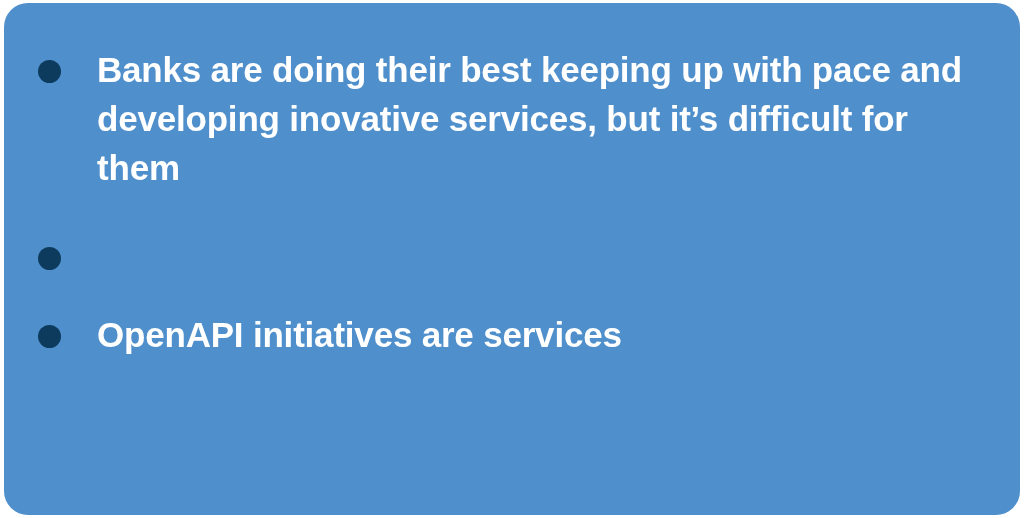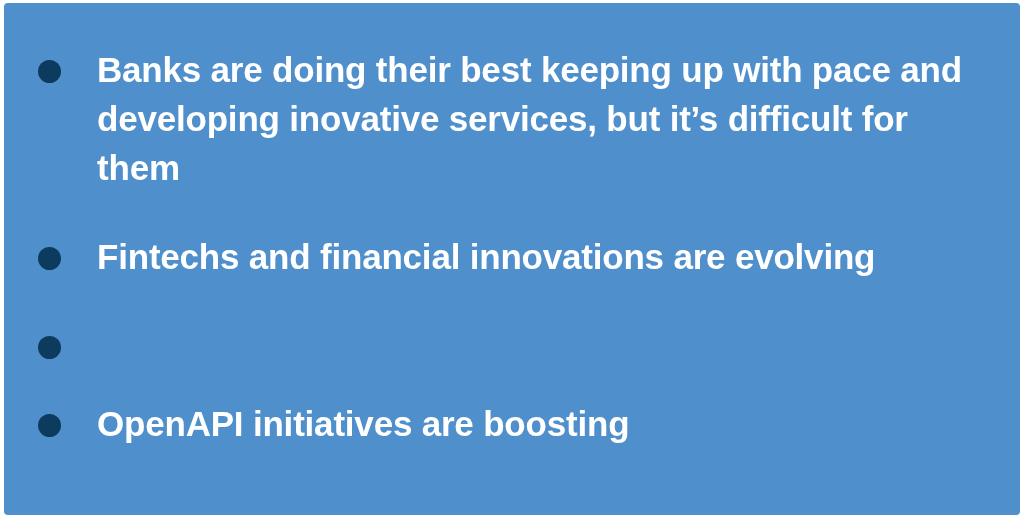--- a/index.html
+++ b/index.html
@@ -15,21 +15,21 @@
   }
 
   .slide-card {
     position: absolute;
     left: 4px;
     top: 3px;
     width: 1016px;
     height: 512px;
     box-sizing: border-box;
     background: #4f8fcb;
-    border-radius: 4px;
+    border-radius: 24px;
     overflow: hidden;
   }
 
   .bullet-list {
     position: absolute;
     left: 0;
     top: 0;
     width: 100%;
     list-style: none;
     margin: 0;
@@ -71,28 +71,24 @@
 <body>
 
 <div class="slide-card">
   <ul class="bullet-list">
 
     <li class="bullet-item">
       <span class="bullet-marker"></span>
       <span class="bullet-text">Banks are doing their best keeping up with pace and developing inovative services, but it’s difficult for them</span>
     </li>
 
-    <li class="bullet-item">
-      <span class="bullet-marker"></span>
-      <span class="bullet-text">Fintechs and financial innovations are evolving</span>
-    </li>
 
     <li class="bullet-item">
       <span class="bullet-marker"></span>
     </li>
 
     <li class="bullet-item">
       <span class="bullet-marker"></span>
-      <span class="bullet-text">OpenAPI initiatives are boosting</span>
+      <span class="bullet-text">OpenAPI initiatives are services</span>
     </li>
 
   </ul>
 </div>
 
 </body></html>

